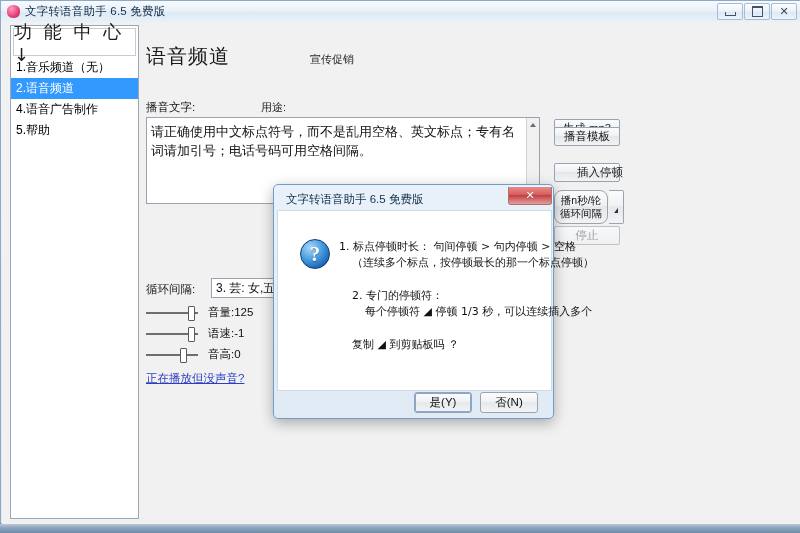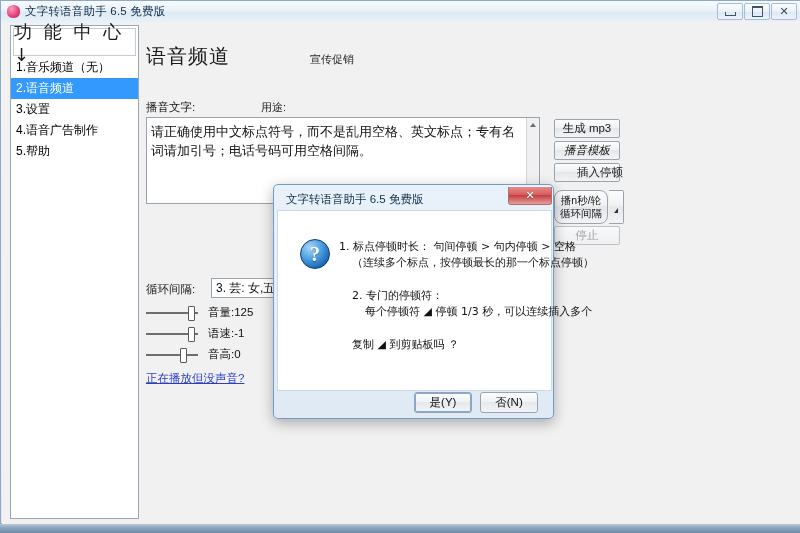--- a/index.html
+++ b/index.html
@@ -177,21 +177,21 @@
     width: 66px; height: 19px;
     border: 1px solid #9aa4ae;
     border-radius: 2px;
     background: linear-gradient(to bottom, #fbfcfd 0%, #f0f1f3 45%, #e5e7ea 50%, #f2f3f5 100%);
     font-size: 11.5px; color: #151515;
     display: flex; align-items: center; justify-content: center;
     box-sizing: border-box;
     white-space: nowrap;
   }
   #btn-generate { top: 97px; }
-  #btn-template { top: 119px; font-style: italic; }
+  #btn-template { top: 105px; }
   #btn-pause    { top: 141px; padding-left: 26px; }
 
   #btn-loop {
     position: absolute;
     left: 412px; top: 168px;
     width: 54px; height: 34px;
     border: 1px solid #9aa4ae;
     border-radius: 8px;
     background: linear-gradient(to bottom, #fbfcfd 0%, #f0f1f3 45%, #e5e7ea 50%, #f2f3f5 100%);
     font-size: 10.5px; color: #151515;
@@ -405,23 +405,20 @@
     <div id="sidebar">
       <div id="sidebar-header">
         <span id="sidebar-header-label">功 能 中 心 ↓</span>
       </div>
       <div id="sidebar-list">
         <div class="side-item">
           <span>1.音乐频道（无）</span>
         </div>
         <div class="side-item selected">
           <span>2.语音频道</span>
-        </div>
-        <div class="side-item">
-          <span>3.设置</span>
         </div>
         <div class="side-item">
           <span>4.语音广告制作</span>
         </div>
         <div class="side-item">
           <span>5.帮助</span>
         </div>
       </div>
     </div>
 

